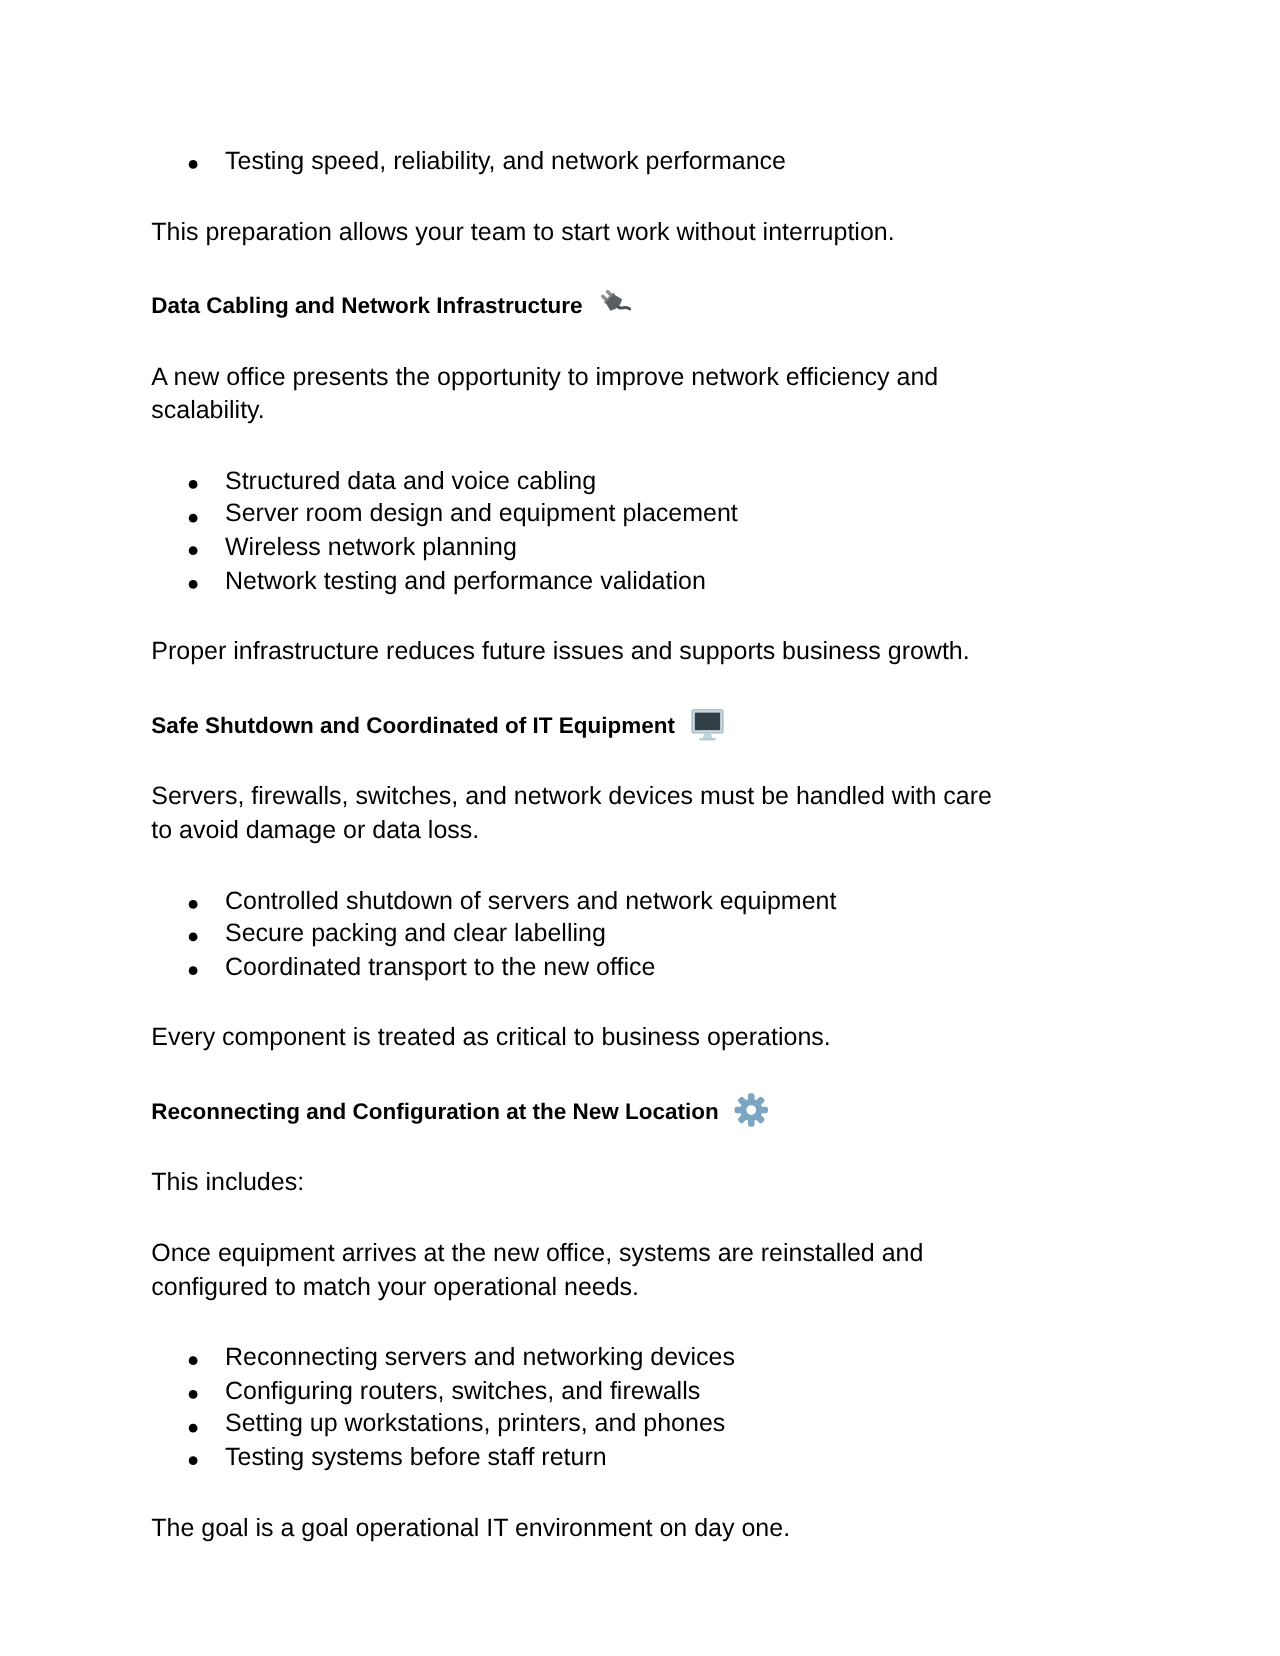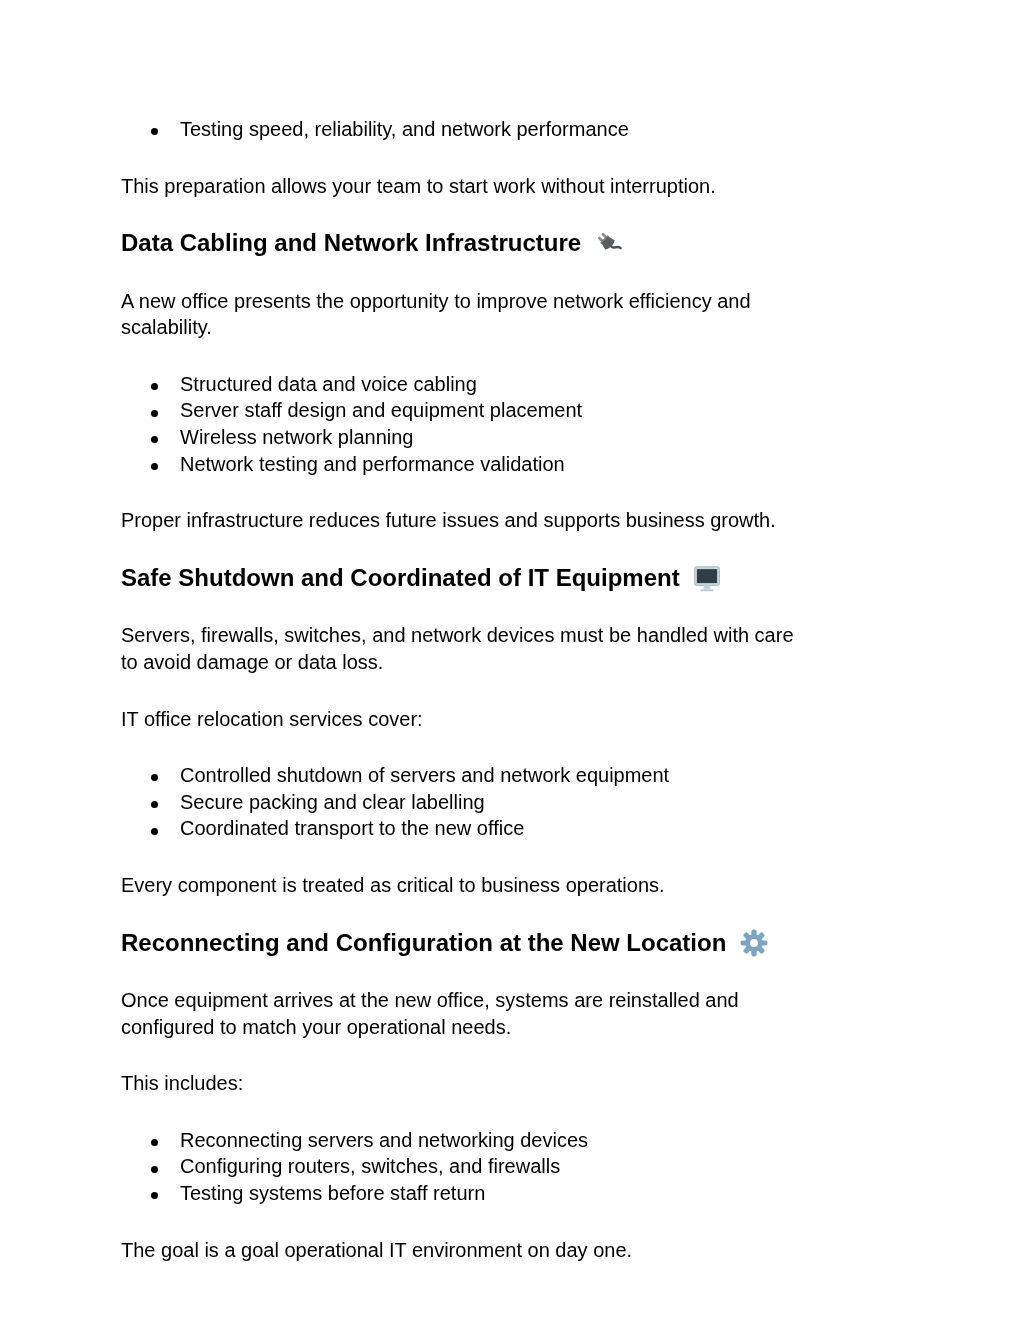--- a/index.html
+++ b/index.html
@@ -16,21 +16,21 @@
     min-height: 1325px;
     padding: 116px 51px 0 121px;
     color: #000000;
     font-size: 20px;
     line-height: 26.6px;
   }
   p.doc-p {
     margin: 30px 0;
   }
   h2.doc-h {
-    font-size: 24px;
+    font-size: 18px;
     line-height: 28px;
     font-weight: bold;
     margin: 5px 0 21px 0;
     color: #000000;
   }
   ul.doc-list {
     list-style: none;
     margin: 20.5px 0;
     padding: 0 0 0 59px;
   }
@@ -81,39 +81,38 @@
           <rect x="8.6" y="6.6" width="10.8" height="2.4" rx="1" fill="#7a7d80"></rect>
           <path d="M9.2 8.2 L18.8 8.2 L20.6 15.4 Q14 19.6 7.4 15.4 Z" fill="#5a5f63"></path>
           <path d="M14 17.6 C14 21.5 19 20.5 19.3 25.2" stroke="#4d5155" stroke-width="2.4" fill="none" stroke-linecap="round"></path>
         </g>
       </svg>
     </span>
   </h2>
   <p class="doc-p">A new office presents the opportunity to improve network efficiency and scalability.</p>
   <ul class="doc-list">
     <li>Structured data and voice cabling</li>
-    <li>Server staff design and equipment placement</li>
+    <li>Server room design and equipment placement</li>
     <li>Wireless network planning</li>
     <li>Network testing and performance validation</li>
   </ul>
   <p class="doc-p">Proper infrastructure reduces future issues and supports business growth.</p>
 
   <h2 class="doc-h">
     <span>Safe Shutdown and Coordinated of IT Equipment</span>
     <span class="h-icon">
       <svg viewBox="0 0 28 28" xmlns="http://www.w3.org/2000/svg" aria-hidden="true">
         <rect x="1.6" y="2.8" width="24.8" height="18.6" rx="1.6" fill="#c9d9df" stroke="#9fb3ba" stroke-width="0.9"></rect>
         <rect x="3.9" y="5.1" width="20.2" height="14" fill="#323e46"></rect>
         <path d="M11.4 21.4 L16.6 21.4 L17.8 25.4 L10.2 25.4 Z" fill="#bfd4dc"></path>
         <rect x="7.4" y="25.4" width="13.2" height="1.9" rx="0.9" fill="#b5ccd5"></rect>
       </svg>
     </span>
   </h2>
   <p class="doc-p">Servers, firewalls, switches, and network devices must be handled with care to avoid damage or data loss.</p>
-  <p class="doc-p">IT office relocation services cover:</p>
   <ul class="doc-list">
     <li>Controlled shutdown of servers and network equipment</li>
     <li>Secure packing and clear labelling</li>
     <li>Coordinated transport to the new office</li>
   </ul>
   <p class="doc-p">Every component is treated as critical to business operations.</p>
 
   <h2 class="doc-h">
     <span>Reconnecting and Configuration at the New Location</span>
     <span class="h-icon">
@@ -122,22 +121,23 @@
           <rect x="11.4" y="0.6" width="5.2" height="26.8" rx="1.9"></rect>
           <rect x="11.4" y="0.6" width="5.2" height="26.8" rx="1.9" transform="rotate(45 14 14)"></rect>
           <rect x="11.4" y="0.6" width="5.2" height="26.8" rx="1.9" transform="rotate(90 14 14)"></rect>
           <rect x="11.4" y="0.6" width="5.2" height="26.8" rx="1.9" transform="rotate(135 14 14)"></rect>
           <circle cx="14" cy="14" r="8.8"></circle>
         </g>
         <circle cx="14" cy="14" r="3.9" fill="#ffffff"></circle>
       </svg>
     </span>
   </h2>
+  <p class="doc-p">This includes:</p>
   <p class="doc-p">Once equipment arrives at the new office, systems are reinstalled and configured to match your operational needs.</p>
-  <p class="doc-p">This includes:</p>
   <ul class="doc-list">
     <li>Reconnecting servers and networking devices</li>
     <li>Configuring routers, switches, and firewalls</li>
+    <li>Setting up workstations, printers, and phones</li>
     <li>Testing systems before staff return</li>
   </ul>
   <p class="doc-p">The goal is a goal operational IT environment on day one.</p>
 
 </div>
 
 </body></html>

